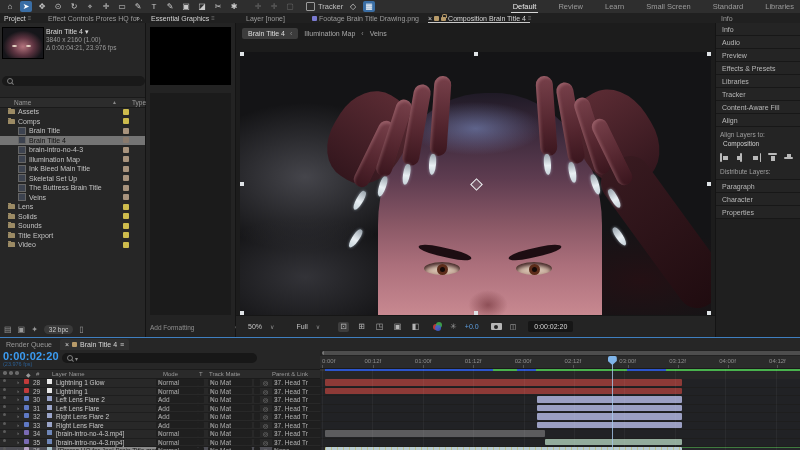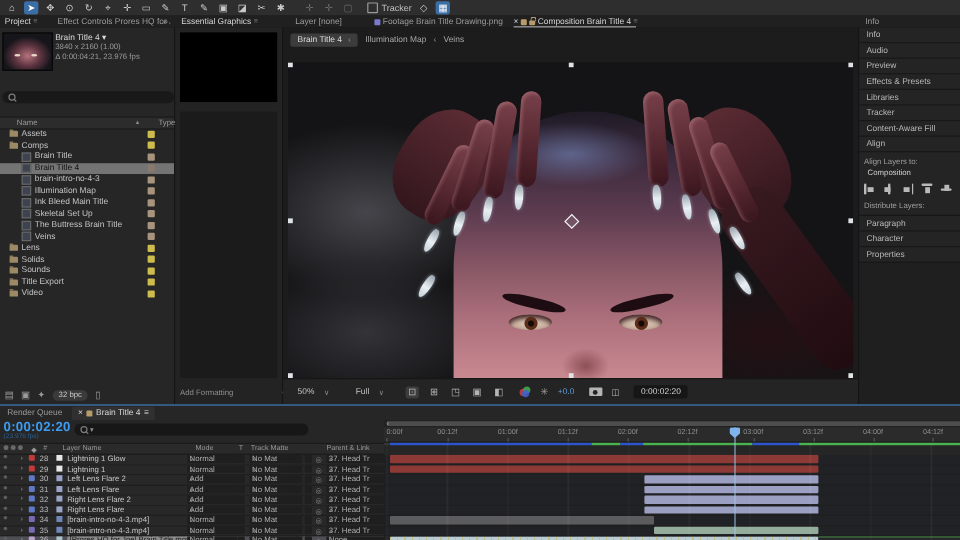--- a/index.html
+++ b/index.html
@@ -194,20 +194,28 @@
       <span class="tool dim">▢</span>
     </div>
   <div id="snapwrap">
     <span class="chk"></span>
     <span id="snaplabel">Tracker</span>
   </div>
   <div id="tbright">
       <span class="tool">◇</span>
       <span class="tool active">▦</span>
     </div>
+  <div id="workspaces">
+      <span class="ws active">Default</span>
+      <span class="ws">Review</span>
+      <span class="ws">Learn</span>
+      <span class="ws">Small Screen</span>
+      <span class="ws">Standard</span>
+      <span class="ws">Libraries</span>
+    </div>
 </div>
 
 <div id="tabstrip">
   <div class="ptab on" style="left:4px">
     <span>Project</span>
     <span class="mn">≡</span>
   </div>
   <div class="ptab" style="left:46px;max-width:96px;overflow:hidden">
     <span class="sqico" style="background:#556"></span>
     <span>Effect Controls Prores HQ for Joel Bri</span>

